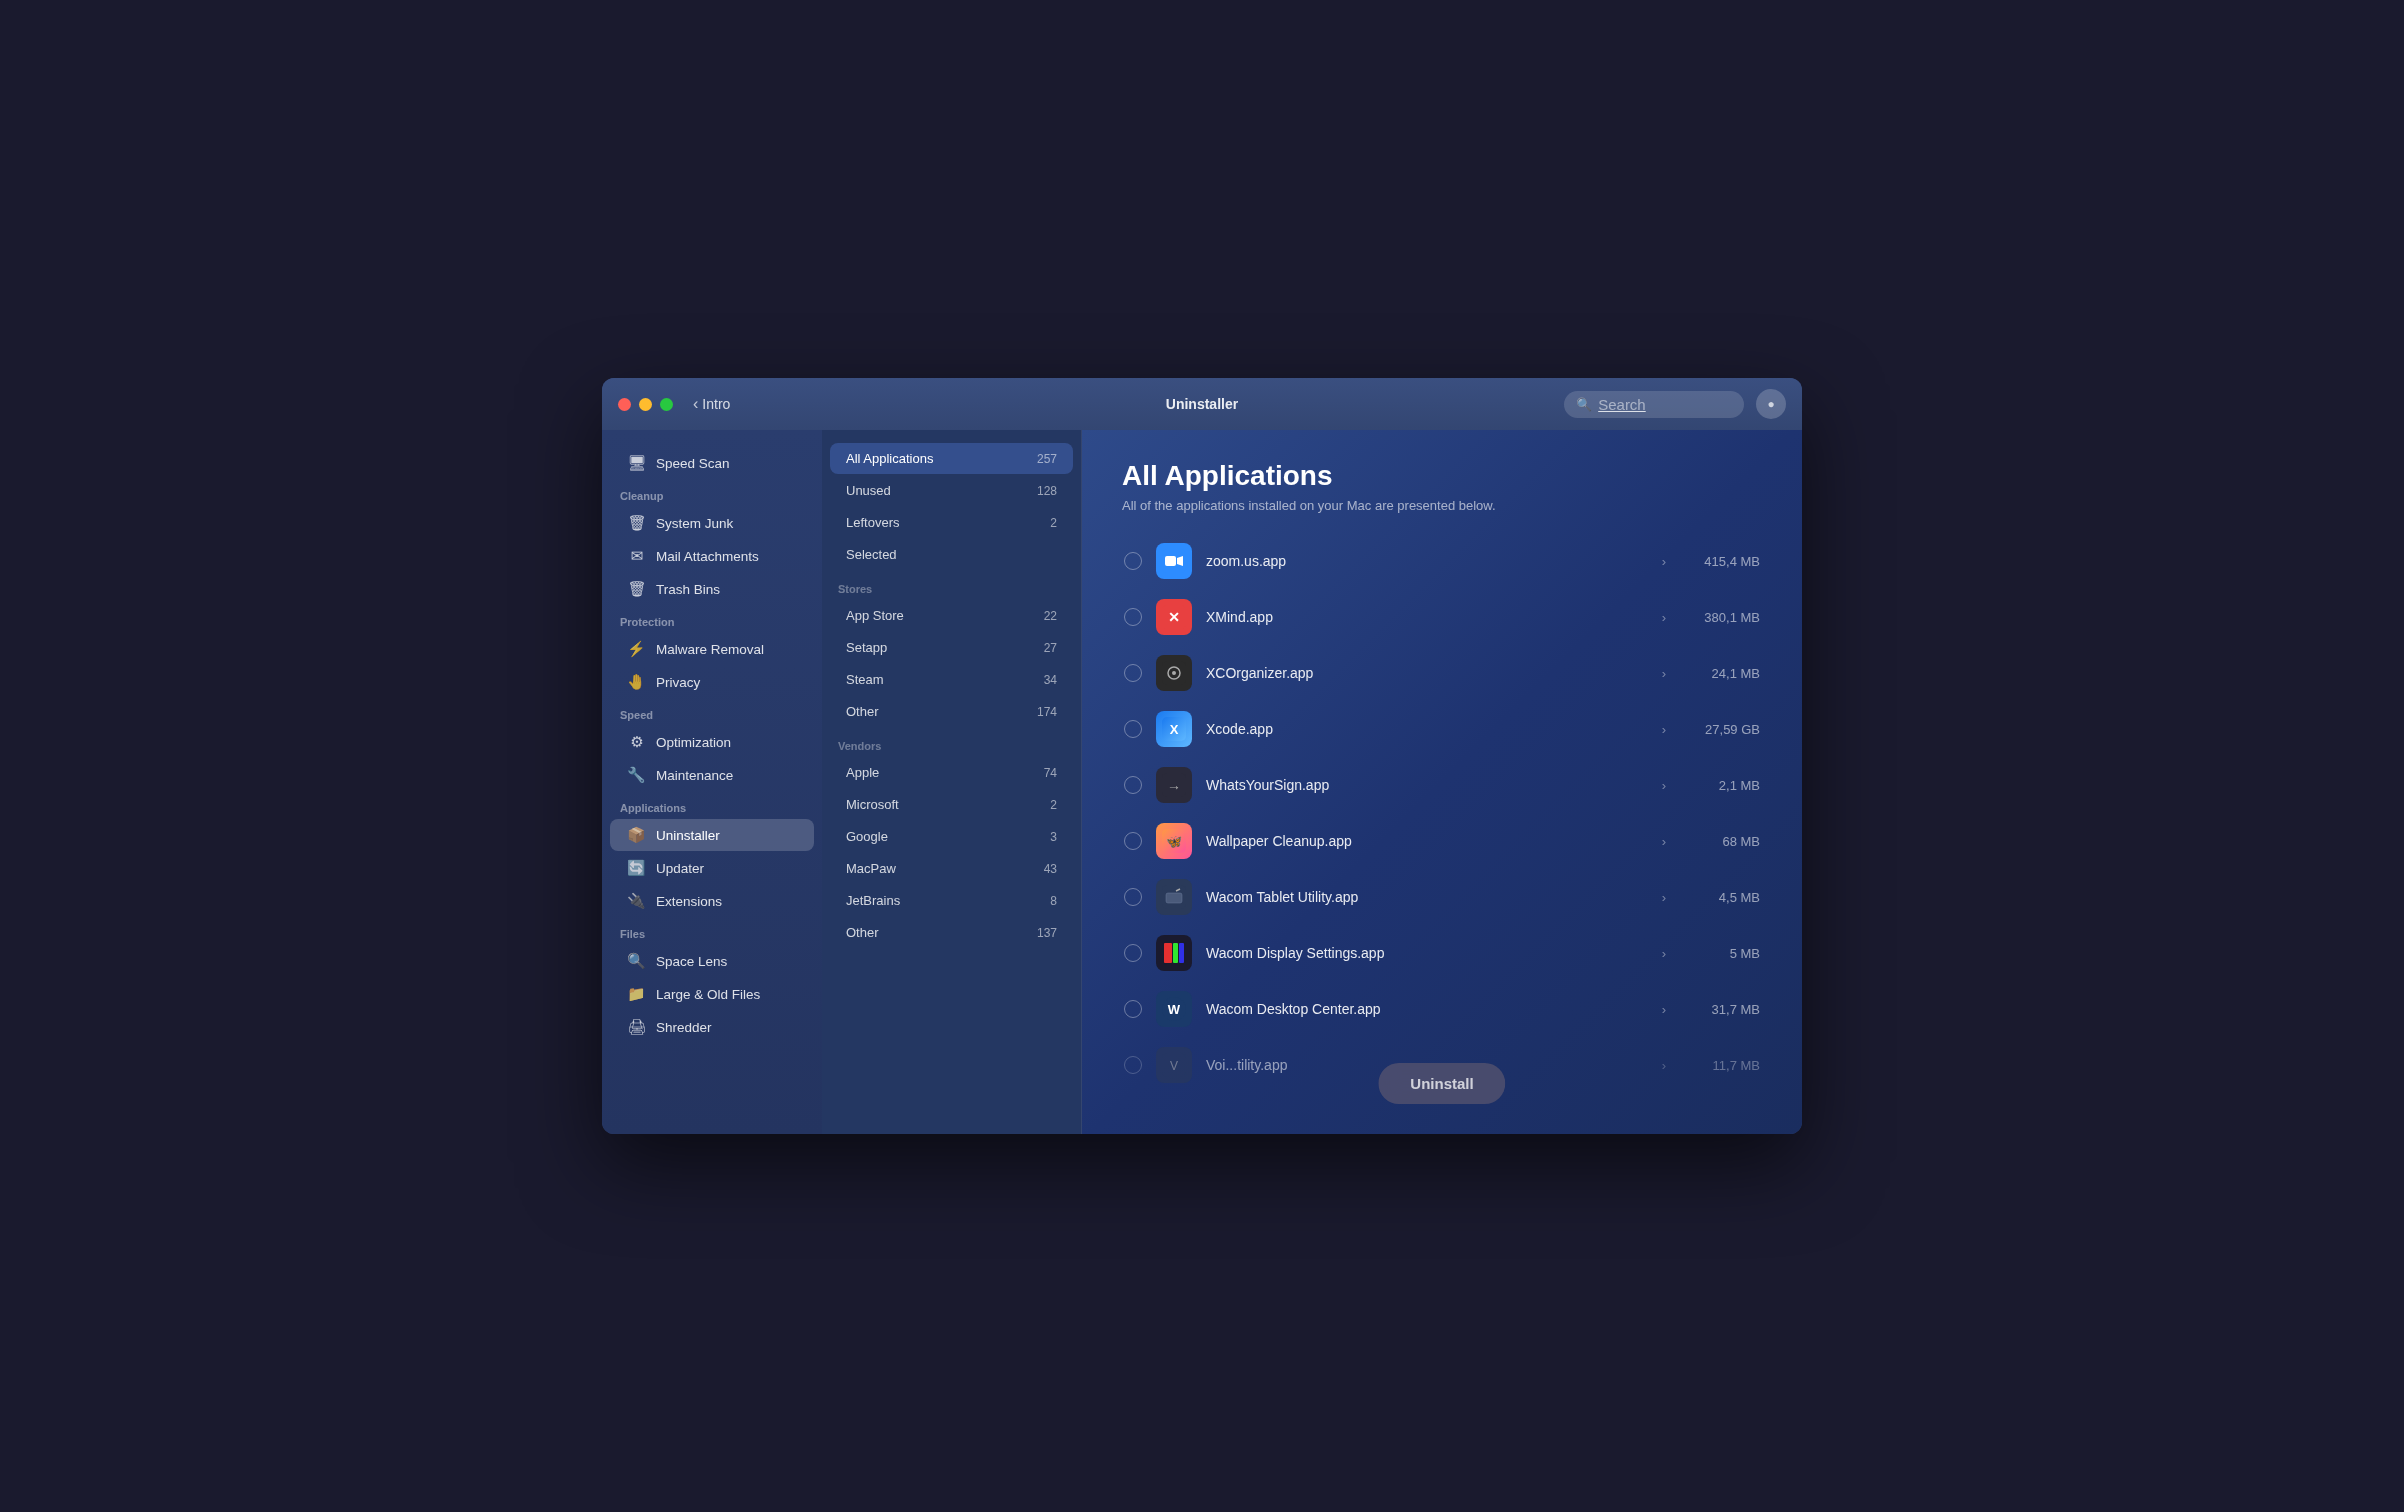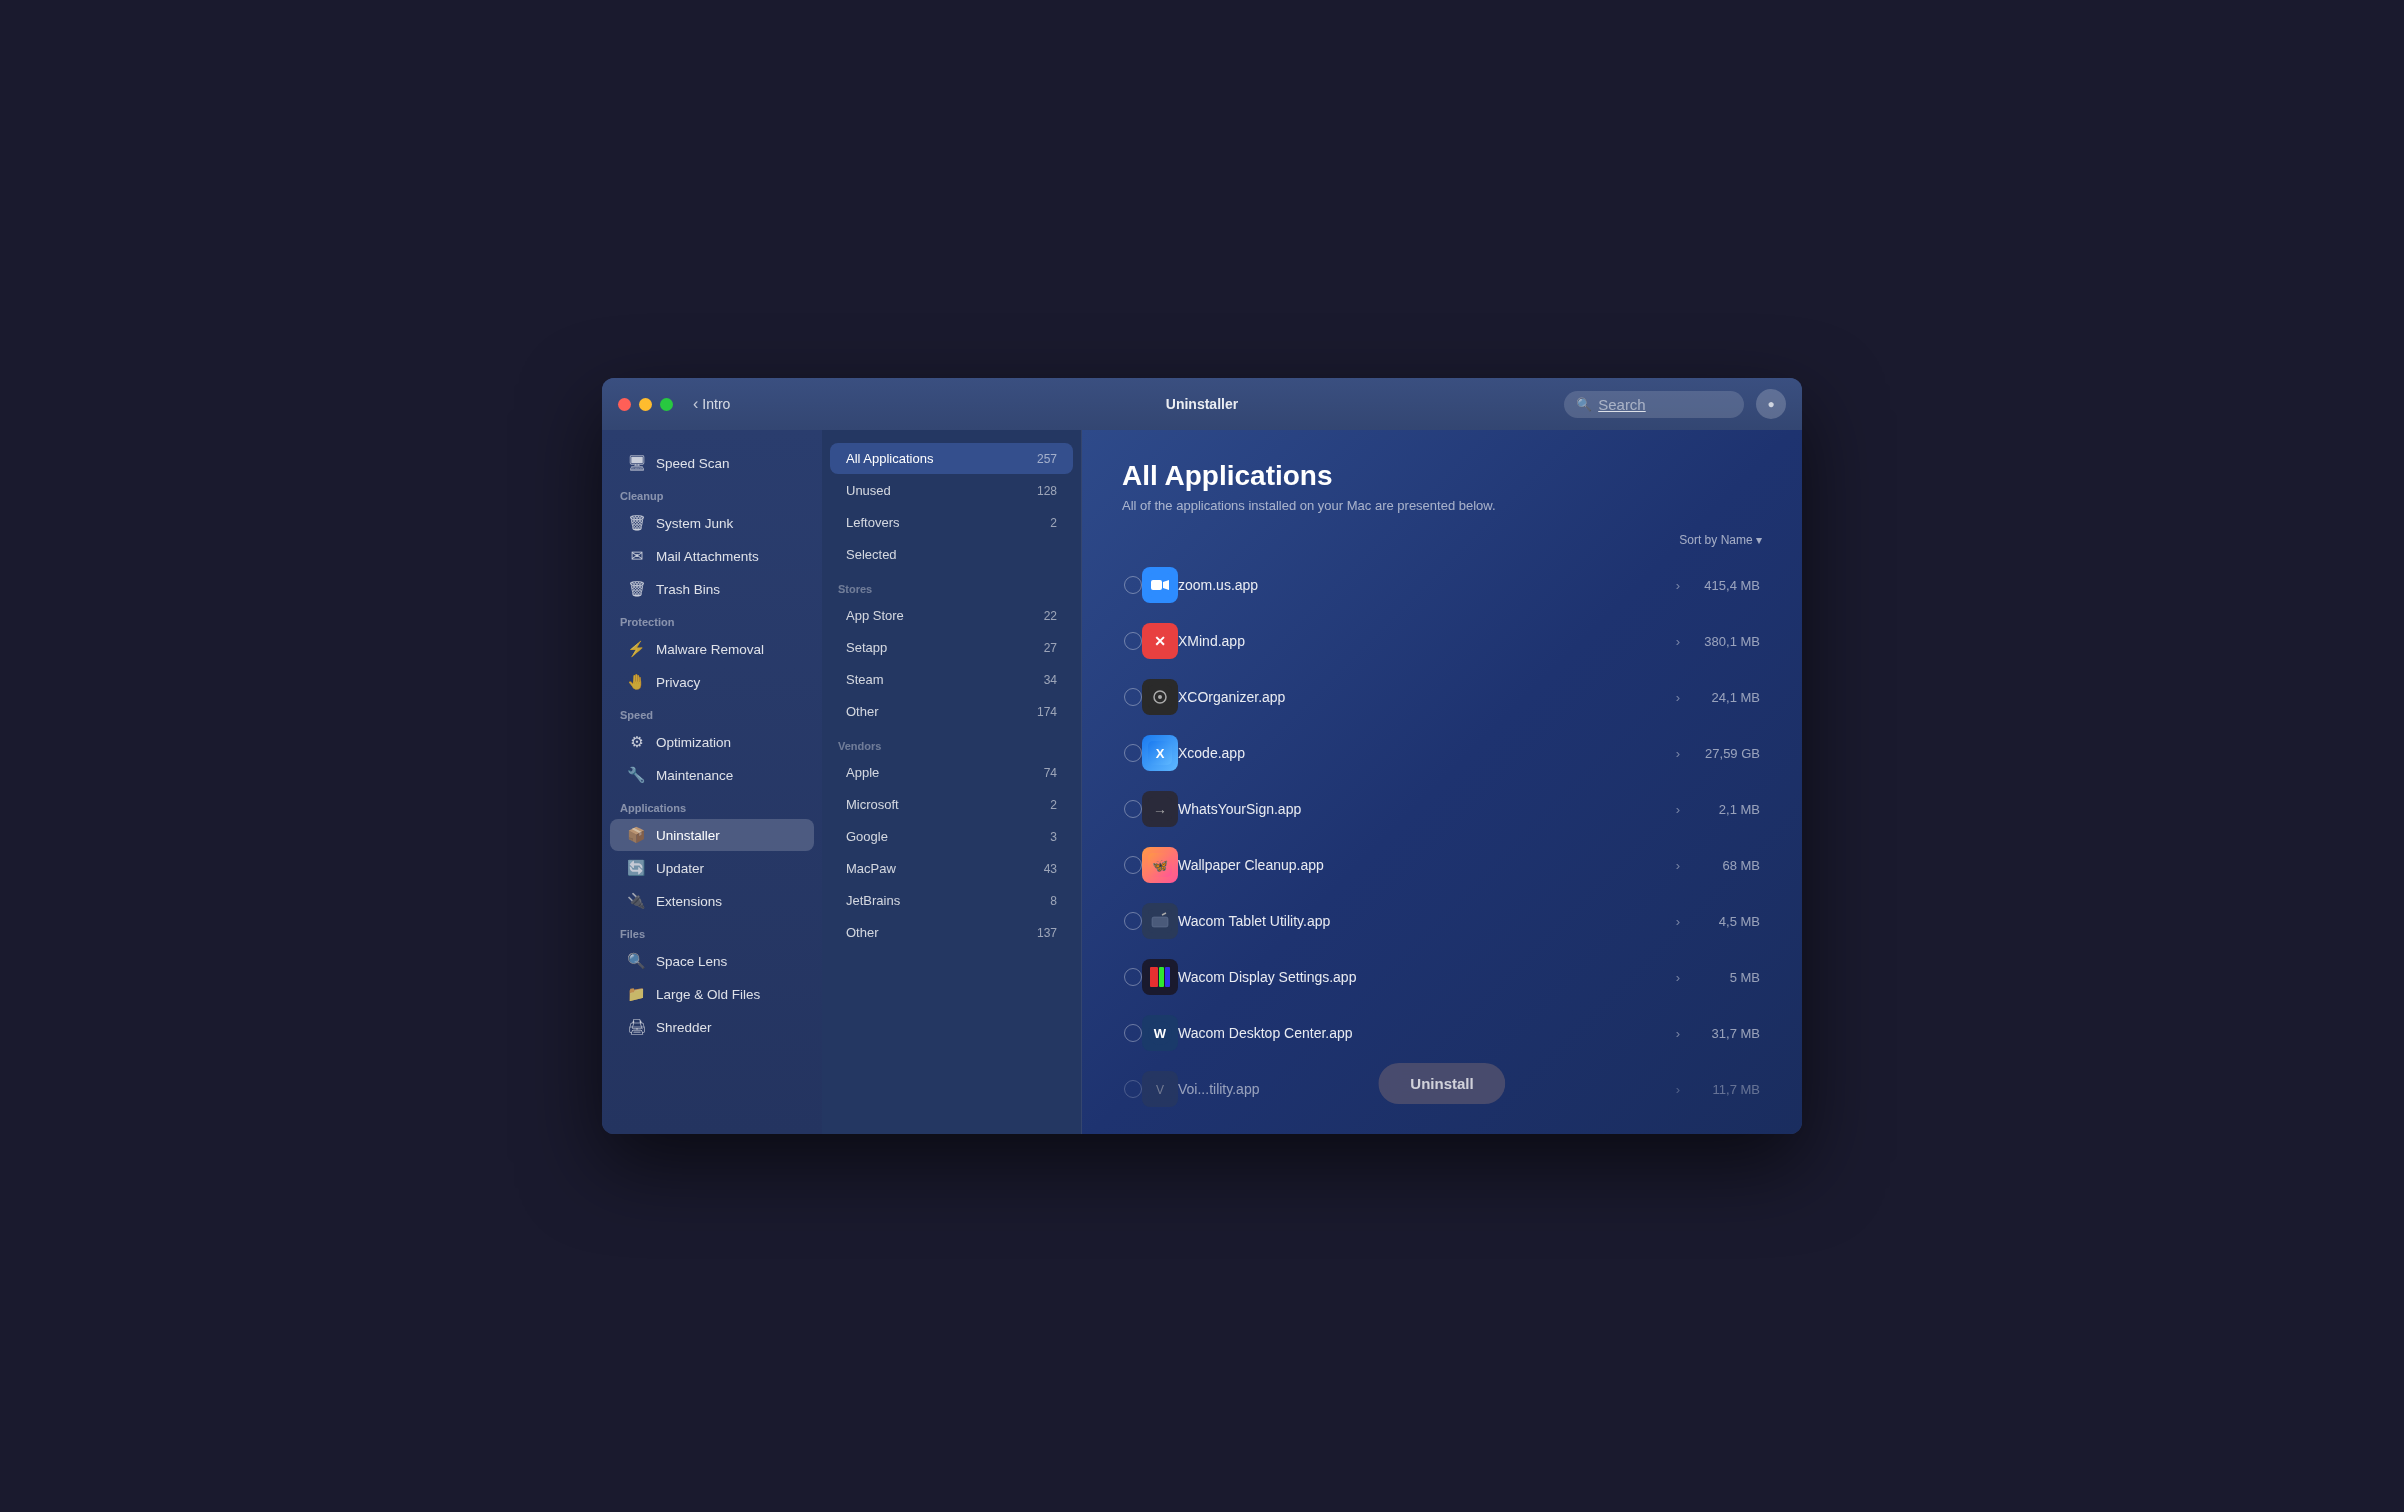--- a/index.html
+++ b/index.html
@@ -221,20 +221,21 @@
     }
     .app-list {
       padding: 0 30px 80px;
     }
     .app-row {
       display: flex;
       align-items: center;
       padding: 10px 12px;
       border-radius: 10px;
       cursor: pointer;
+      gap: 14px;
     }
     .app-checkbox {
       width: 18px;
       height: 18px;
       border-radius: 50%;
       border: 1.5px solid rgba(255,255,255,0.35);
       flex-shrink: 0;
       display: flex;
       align-items: center;
       justify-content: center;
@@ -452,23 +453,20 @@
         <span>Other</span>
         <span class="filter-count">137</span>
       </div>
     </div>
 
     <div class="main-panel">
       <div class="main-panel-header">
         <div class="panel-title">All Applications</div>
         <div class="panel-subtitle">All of the applications installed on your Mac are presented below.</div>
       </div>
-      <div class="sort-bar">
-        <div class="sort-btn">Sort by Name ▾</div>
-      </div>
       <div class="app-list">
 
         <div class="app-row">
           <div class="app-checkbox"></div>
           <div class="app-icon-wrap icon-zoom">
             <svg width="24" height="24" viewBox="0 0 24 24" fill="none">
               <rect width="24" height="24" rx="5" fill="#2D8CFF"></rect>
               <rect x="3" y="7" width="11" height="10" rx="2" fill="white"></rect>
               <polygon points="15,9 21,7 21,17 15,15" fill="white"></polygon>
             </svg>

